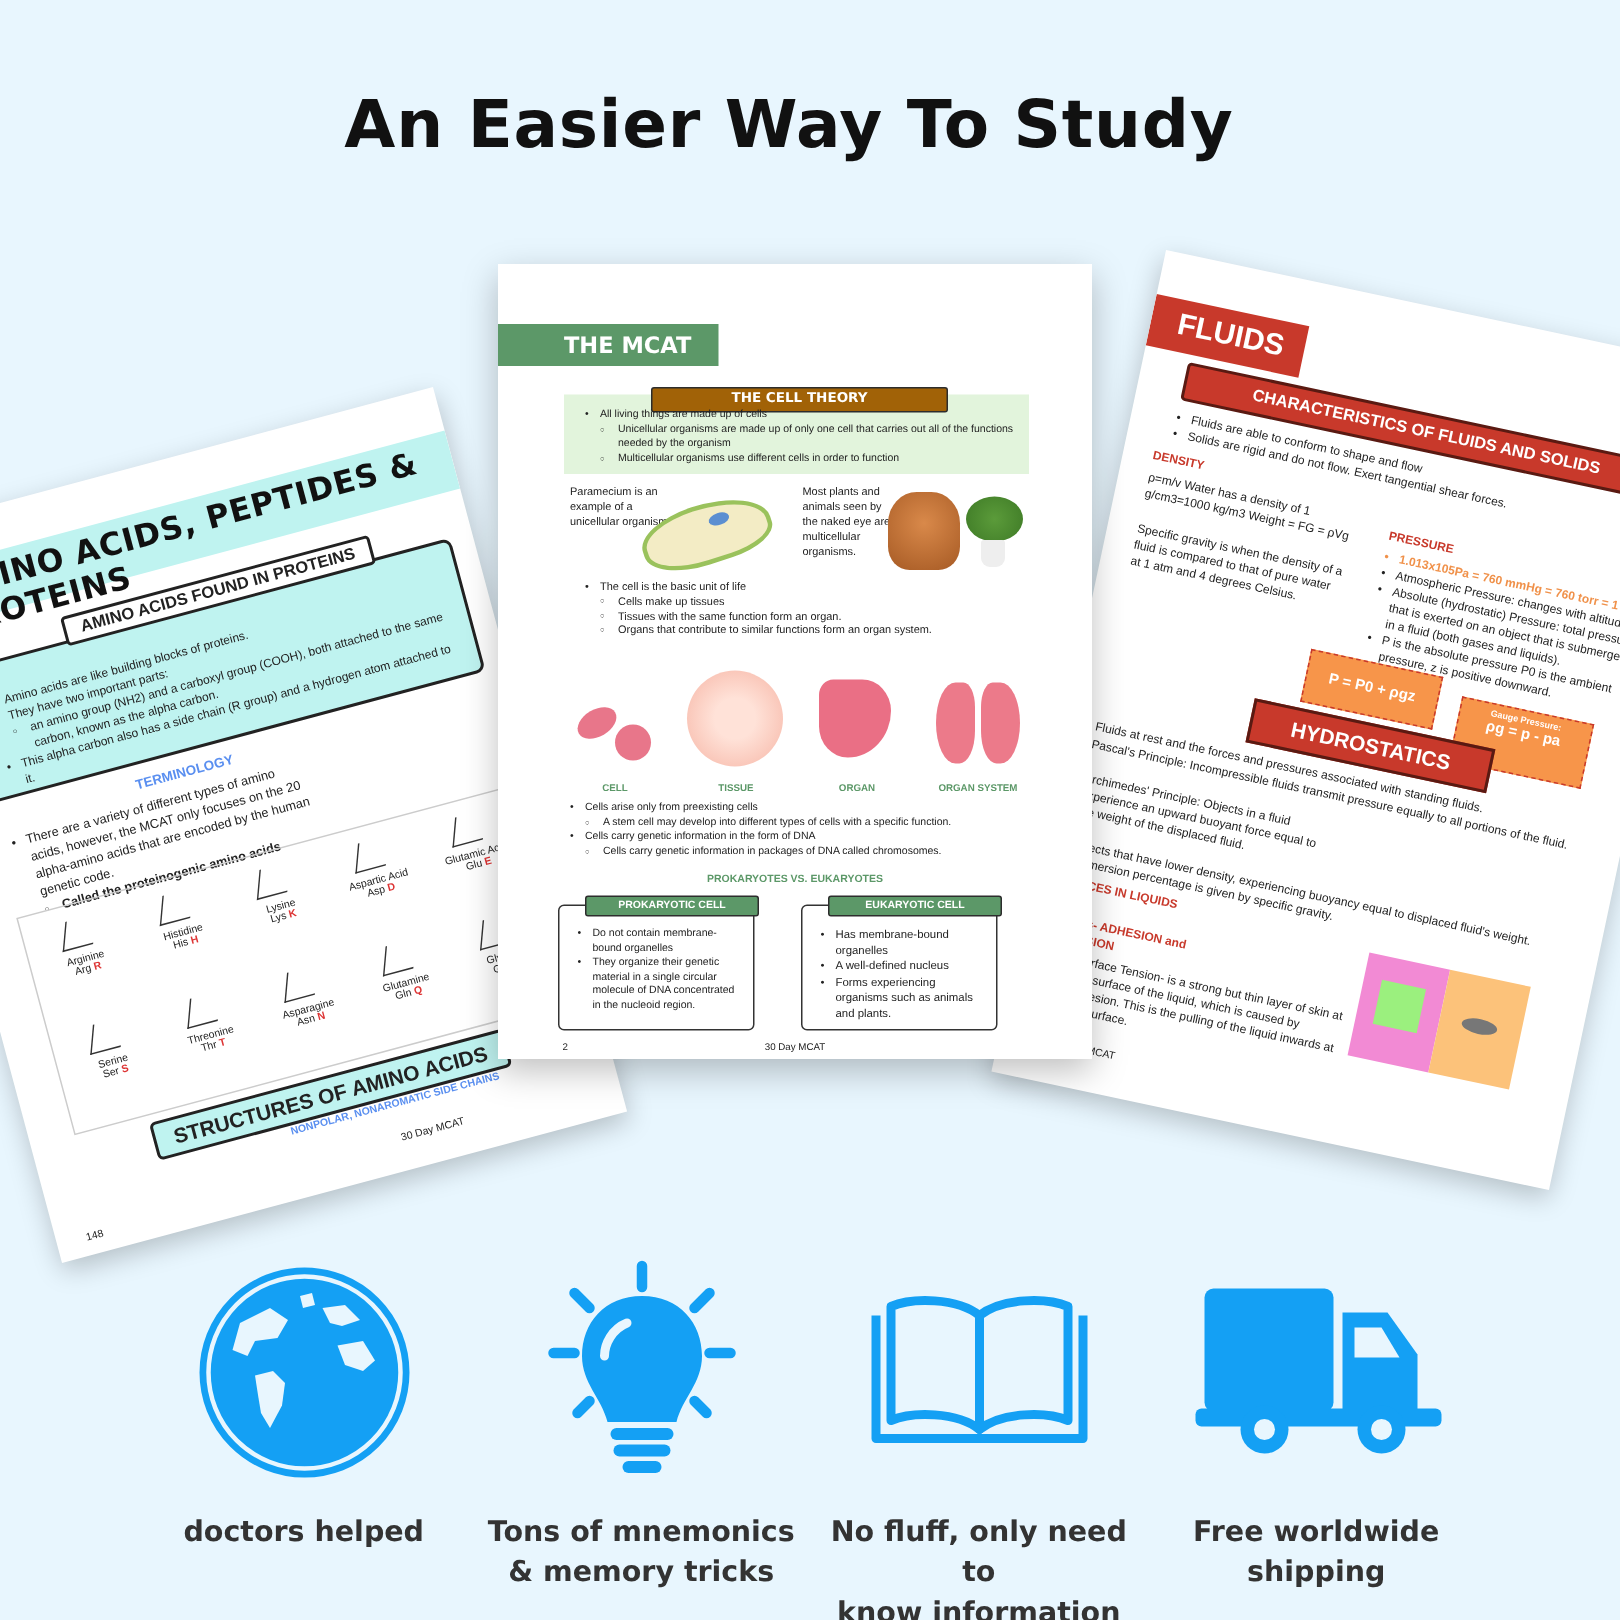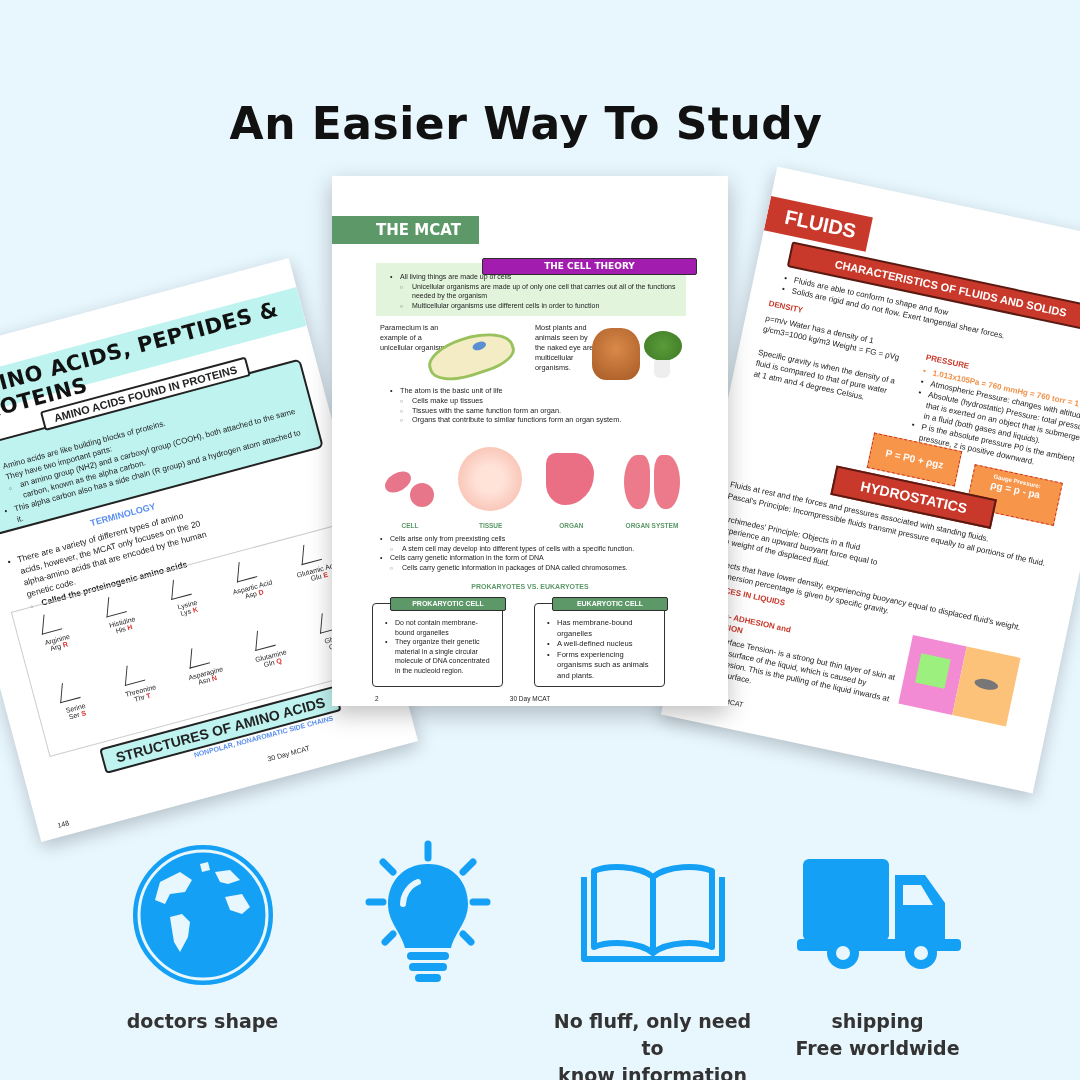--- a/index.html
+++ b/index.html
@@ -8,21 +8,20 @@
     background: #e8f6fe;
     font-family: "Liberation Sans", sans-serif;
     position: relative;
     color: #222;
   }
   .headline {
     position: absolute; top: 58px; left: 0; width: 1052px;
     text-align: center; font-size: 44px; font-weight: bold;
     color: #111; letter-spacing: 0.5px;
     font-family: "DejaVu Sans", sans-serif;
-    margin-top: 40px;
   }
 
   .page {
     position: absolute; background: #fff;
     box-shadow: 0 6px 18px rgba(0,0,0,0.22);
     overflow: hidden;
   }
 
   
   .page-left {
@@ -109,25 +108,24 @@
   .pc-title {
     position: absolute; left: 0; top: 40px; background: #5c9868; color: #fff;
     font-size: 15px; font-weight: bold; padding: 5px 18px 5px 44px;
     font-family: "DejaVu Sans", sans-serif;
   }
   .pc-theory-box {
     position: absolute; left: 44px; top: 87px; width: 310px; height: 53px;
     background: #e2f4dc;
   }
   .pc-theory-label {
-    position: absolute; left: 102px; top: 82px; width: 215px; height: 17px;
-    background: #a21caf; border: 1.5px solid #2d2d2d; border-radius: 2px;
+    position: absolute; left: 102px; top: 82px; width: 198px; height: 17px;
+    background: #a16207; border: 1.5px solid #2d2d2d; border-radius: 2px;
     color: #fff; font-size: 9px; font-weight: bold; text-align: center; line-height: 14px;
     font-family: "DejaVu Sans", sans-serif;
-    margin-left: 48px;
   }
   ul { list-style: none; }
   .bullets li { position: relative; padding-left: 10px; }
   .bullets li::before { content: "•"; position: absolute; left: 0; }
   .bullets li.sub { padding-left: 22px; }
   .bullets li.sub::before { content: "○"; left: 10px; font-size: 5px; top: 1px; }
   .pc-theory-list { position: absolute; left: 58px; top: 96px; width: 290px; font-size: 7px; line-height: 9.5px; }
   .pc-para { position: absolute; left: 48px; top: 147px; width: 70px; font-size: 7.3px; line-height: 10px; }
   .pc-para2 { position: absolute; left: 203px; top: 147px; width: 60px; font-size: 7.3px; line-height: 10px; }
   .paramecium {
@@ -272,21 +270,21 @@
     <li class="sub">Unicellular organisms are made up of only one cell that carries out all of the functions needed by the organism</li>
     <li class="sub">Multicellular organisms use different cells in order to function</li>
   </ul>
   <div class="pc-para">Paramecium is an example of a unicellular organism</div>
   <div class="paramecium"></div>
   <div class="pc-para2">Most plants and animals seen by the naked eye are multicellular organisms.</div>
   <div class="cat"></div>
   <div class="plant"></div>
   <div class="pot"></div>
   <ul class="bullets pc-cell-list">
-    <li>The atom is the basic unit of life</li>
+    <li>The cell is the basic unit of life</li>
     <li class="sub">Cells make up tissues</li>
     <li class="sub">Tissues with the same function form an organ.</li>
     <li class="sub">Organs that contribute to similar functions form an organ system.</li>
   </ul>
   <div class="organs">
     <div class="org org-cell"></div>
     <div class="org org-tissue"></div>
     <div class="org org-stomach"></div>
     <div class="org org-lungs"></div>
   </div>
@@ -332,21 +330,21 @@
         <circle cx="73" cy="73" r="67" fill="#14a0f4" stroke="#14a0f4" stroke-width="6"></circle>
         <circle cx="73" cy="73" r="64" fill="none" stroke="#e8f6fe" stroke-width="3"></circle>
         <path d="M30 40 L50 30 L62 38 L55 50 L40 52 L35 62 L25 58 Z" fill="#e8f6fe"></path>
         <path d="M40 75 L52 72 L60 80 L58 95 L50 110 L44 100 L42 88 Z" fill="#e8f6fe"></path>
         <path d="M85 30 L100 28 L110 38 L98 42 L90 40 Z" fill="#e8f6fe"></path>
         <path d="M95 55 L112 52 L120 65 L112 72 L100 68 Z" fill="#e8f6fe"></path>
         <path d="M70 22 L78 20 L80 28 L72 30 Z" fill="#e8f6fe"></path>
       </svg>
     </div>
     <div class="feature-text">
-        <div>doctors shape</div>
+        <div>doctors helped</div>
     </div>
   </div>
 
   <div class="feature">
     <div class="feature-icon">
       <svg width="130" height="150" viewBox="0 0 130 150">
         <g stroke="#14a0f4" stroke-width="7" stroke-linecap="round">
           <line x1="65" y1="4" x2="65" y2="18"></line>
           <line x1="20" y1="22" x2="30" y2="32"></line>
           <line x1="110" y1="22" x2="100" y2="32"></line>
@@ -355,20 +353,24 @@
           <line x1="22" y1="102" x2="30" y2="94"></line>
           <line x1="108" y1="102" x2="100" y2="94"></line>
         </g>
         <path d="M65 24 C40 24 25 42 25 64 C25 82 38 92 42 108 L88 108 C92 92 105 82 105 64 C105 42 90 24 65 24 Z" fill="#14a0f4"></path>
         <path d="M55 42 C45 46 40 56 40 64" stroke="#e8f6fe" stroke-width="6" fill="none" stroke-linecap="round"></path>
         <rect x="44" y="112" width="42" height="8" rx="4" fill="#14a0f4"></rect>
         <rect x="46" y="123" width="38" height="8" rx="4" fill="#14a0f4"></rect>
         <rect x="52" y="134" width="26" height="8" rx="4" fill="#14a0f4"></rect>
       </svg>
     </div>
+    <div class="feature-text">
+      <div>Tons of mnemonics</div>
+        <div>&amp; memory tricks</div>
+    </div>
   </div>
 
   <div class="feature">
     <div class="feature-icon">
       <svg width="150" height="120" viewBox="0 0 150 120">
         <g fill="none" stroke="#14a0f4" stroke-width="6" stroke-linejoin="round">
           <path d="M75 22 C60 10 30 10 16 16 L16 92 C30 86 60 86 75 98 Z"></path>
           <path d="M75 22 C90 10 120 10 134 16 L134 92 C120 86 90 86 75 98 Z"></path>
           <path d="M6 22 L6 104 L144 104 L144 22"></path>
           <line x1="75" y1="22" x2="75" y2="98"></line>
@@ -388,17 +390,17 @@
         <path d="M102 20 L132 20 L152 48 L152 92 L102 92 Z" fill="#14a0f4"></path>
         <path d="M110 30 L128 30 L140 50 L110 50 Z" fill="#e8f6fe"></path>
         <rect x="4" y="84" width="164" height="12" rx="4" fill="#14a0f4"></rect>
         <circle cx="50" cy="98" r="16" fill="#14a0f4"></circle>
         <circle cx="50" cy="98" r="7" fill="#e8f6fe"></circle>
         <circle cx="128" cy="98" r="16" fill="#14a0f4"></circle>
         <circle cx="128" cy="98" r="7" fill="#e8f6fe"></circle>
       </svg>
     </div>
     <div class="feature-text">
-      <div>shipping</div>
-        <div>Free worldwide</div>
+      <div>Free worldwide</div>
+        <div>shipping</div>
     </div>
   </div>
 </div>
 
 </body></html>

